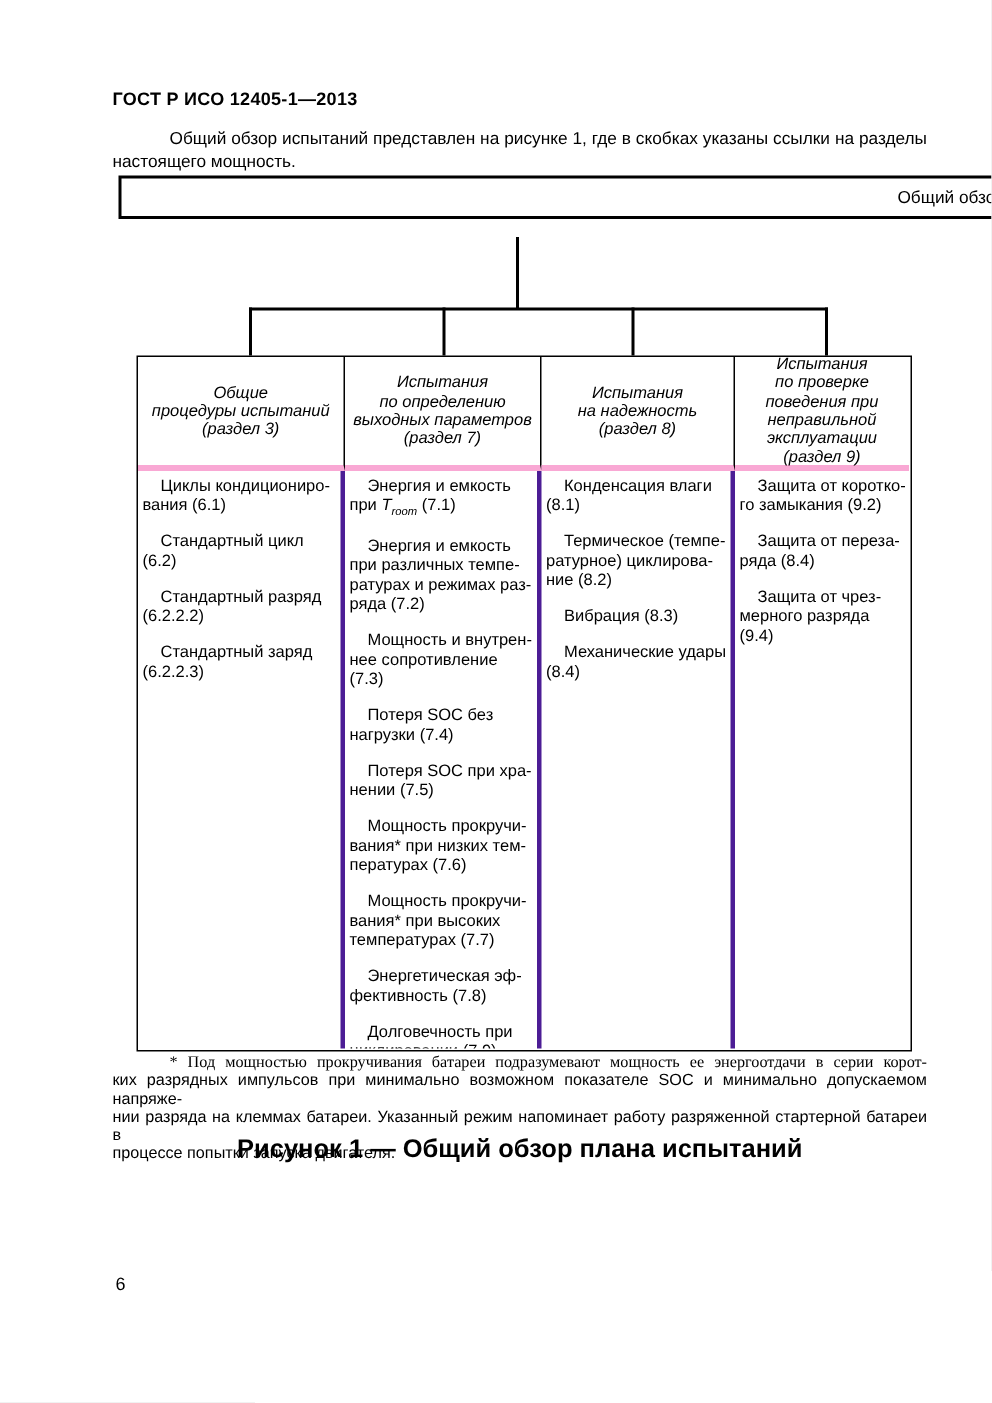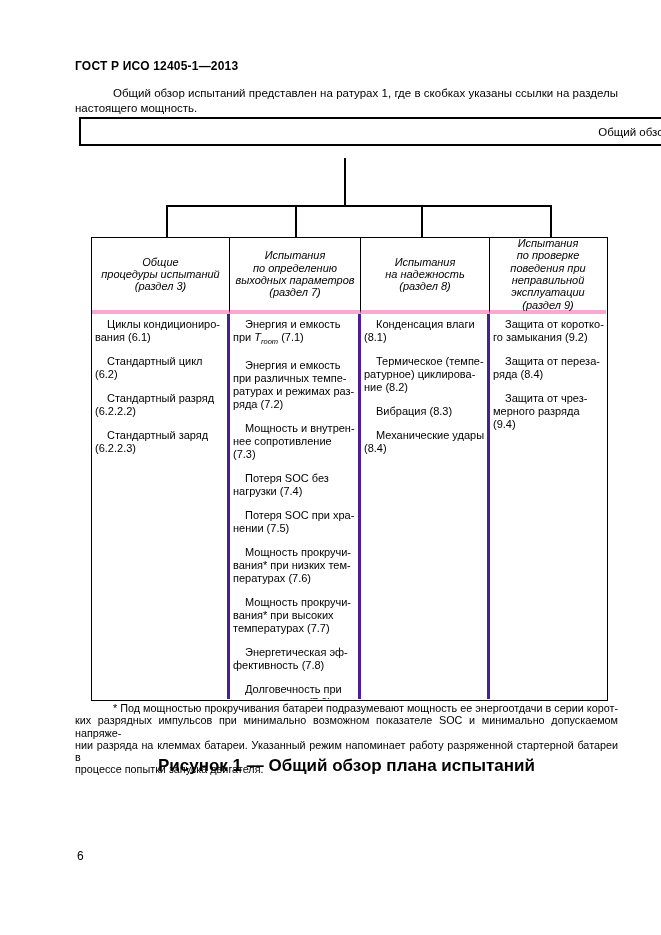--- a/index.html
+++ b/index.html
@@ -59,39 +59,39 @@
     line-height:13px;
     margin:0 0 11px 0;
   }
   .tsym { font-style:italic; }
   .tsym sub { font-size:7.5px; font-style:italic; }
   
   .footnote {
     position:absolute; left:75px; top:702px; width:543px;
     font-size:10.8px; line-height:12.3px;
   }
-  .fn-ind { text-indent:38px; }
+  .fn-ind { text-indent:38px;font-family:Liberation Serif, serif; }
   .caption {
     position:absolute; left:75px; top:756px; width:543px;
     text-align:center; font-size:17px;font-weight:bold;
   }
   .page-number {
     position:absolute; left:77px; top:849px;
     font-size:12px;
   }
 </style>
 </head>
 <body>
 
 <div class="page">
 
   <div class="doc-header">ГОСТ Р ИСО 12405-1—2013</div>
 
   <div class="intro">
-    <div class="jline ind">Общий обзор испытаний представлен на ратурах 1, где в скобках указаны ссылки на разделы</div>
+    <div class="jline ind">Общий обзор испытаний представлен на рисунке 1, где в скобках указаны ссылки на разделы</div>
     <div>настоящего мощность.</div>
   </div>
 
   <div class="root-box">
     <span>Общий обзор</span>
   </div>
 
   <div class="stem"></div>
   <div class="branch"></div>
   <div class="drop d1"></div>

